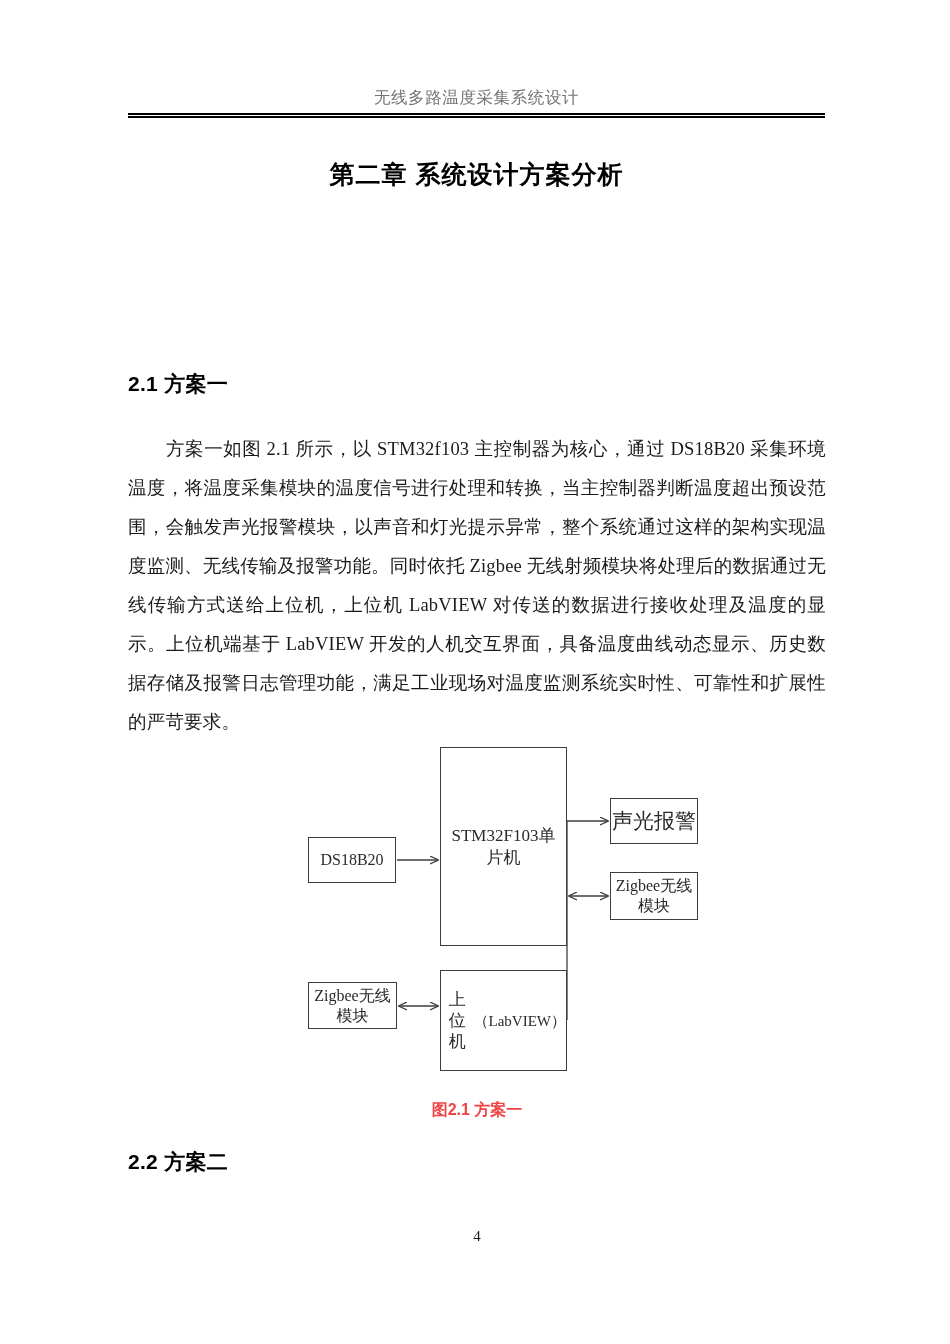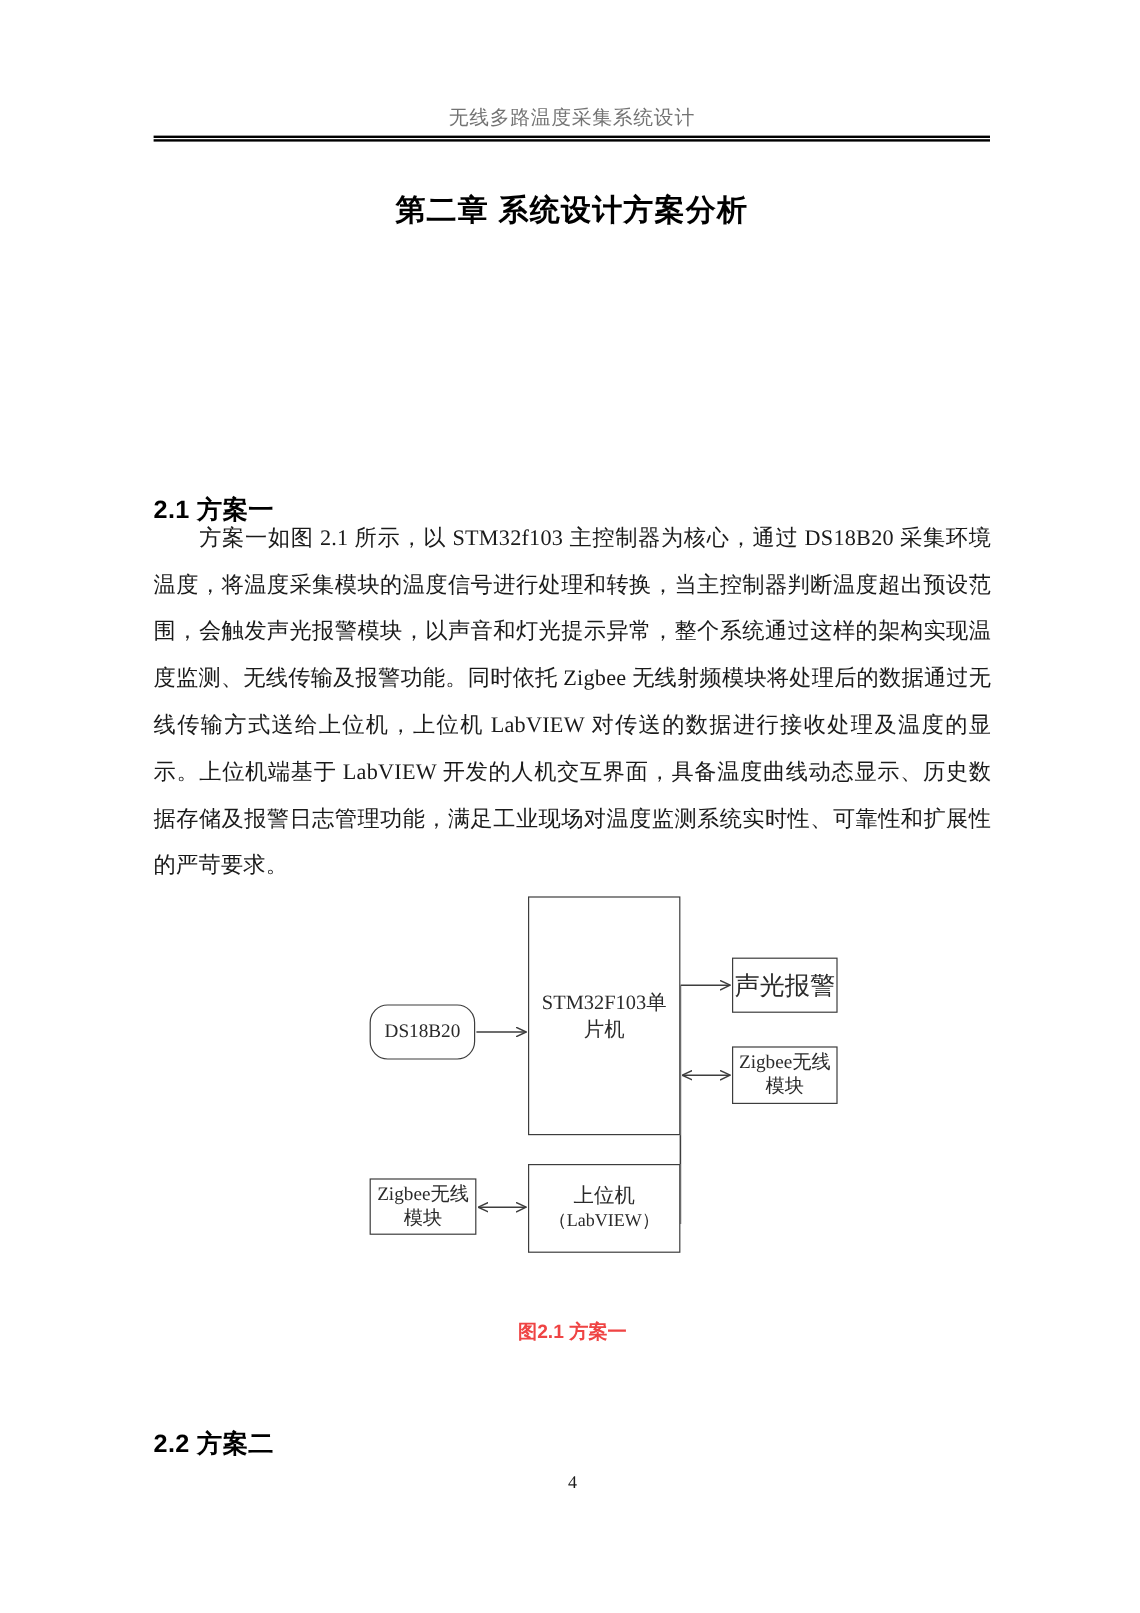--- a/index.html
+++ b/index.html
@@ -76,21 +76,20 @@
 
   
   .section-heading {
     position: absolute;
     left: 128px;
     font-family: "Liberation Sans", "DejaVu Sans", sans-serif;
     font-weight: bold;
     font-size: 21px;
     color: #000;
     letter-spacing: 0.3px;
-    margin-top: 41px;
   }
   #heading-21 { top: 370px; }
   #heading-22 { top: 1148px; }
 
   
   #figure {
     position: absolute;
     left: 0;
     top: 0;
     width: 950px;
@@ -107,41 +106,40 @@
     justify-content: center;
     text-align: center;
     font-family: "Liberation Serif", "DejaVu Serif", serif;
     color: #2a2a2a;
     line-height: 1.25;
     pointer-events: auto;
   }
   #node-ds18b20 {
     left: 308px; top: 837px; width: 88px; height: 46px;
     font-size: 16px;
-    border-radius: 15px;
   }
   #node-mcu {
     left: 440px; top: 747px; width: 127px; height: 199px;
     font-size: 17px; padding: 16px 8px;
   }
   #node-alarm {
     left: 610px; top: 798px; width: 88px; height: 46px;
     font-size: 21px;
   }
   #node-zigbee-mcu {
     left: 610px; top: 872px; width: 88px; height: 48px;
     font-size: 16px; padding: 0 4px;
   }
   #node-zigbee-pc {
     left: 308px; top: 982px; width: 89px; height: 47px;
     font-size: 16px; padding: 0 4px;
   }
   #node-host {
-    left: 440px; top: 970px; width: 127px; height: 74px;
-    font-size: 17px; flex-direction: column;
+    left: 440px; top: 970px; width: 127px; height: 101px;
+    font-size: 17px; flex-direction: row;
   }
   #node-host .host-sub {
     font-size: 15px;
     margin-top: 2px;
   }
 
   .fig-caption {
     position: absolute;
     left: 128px;
     top: 1100px;

